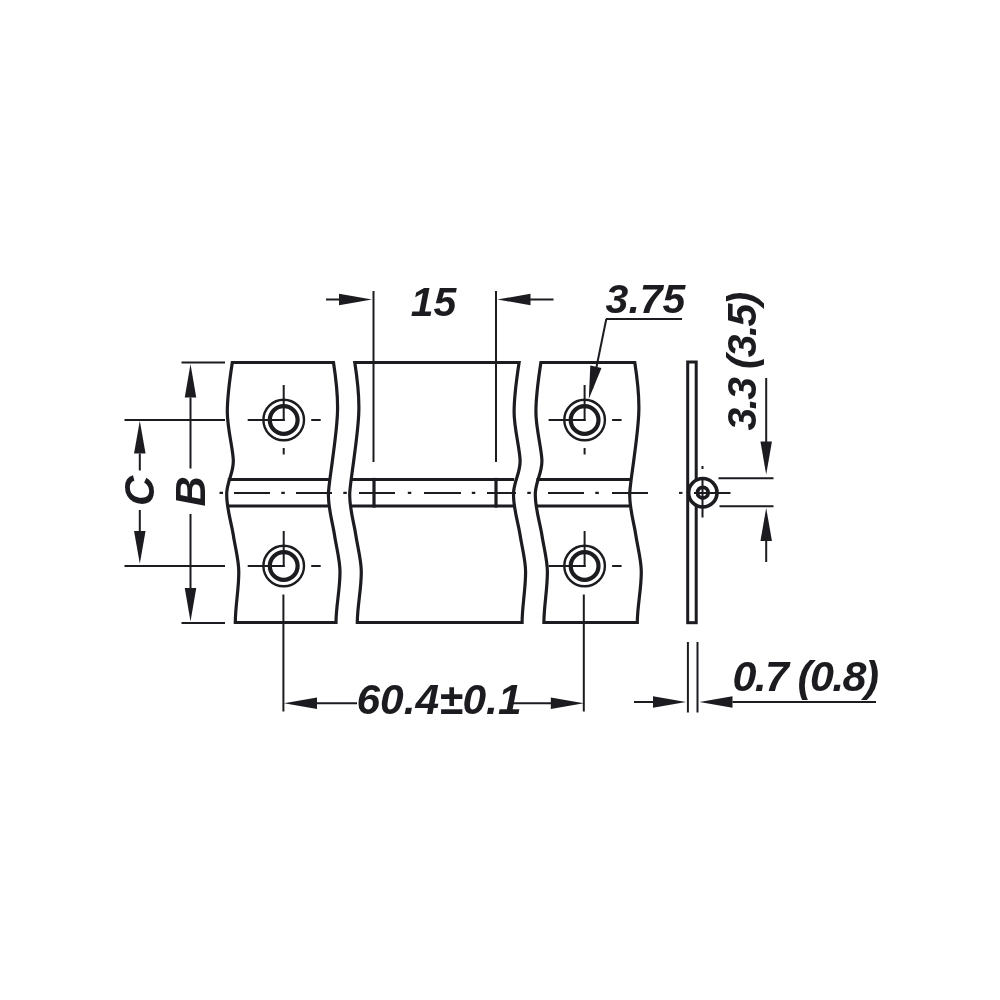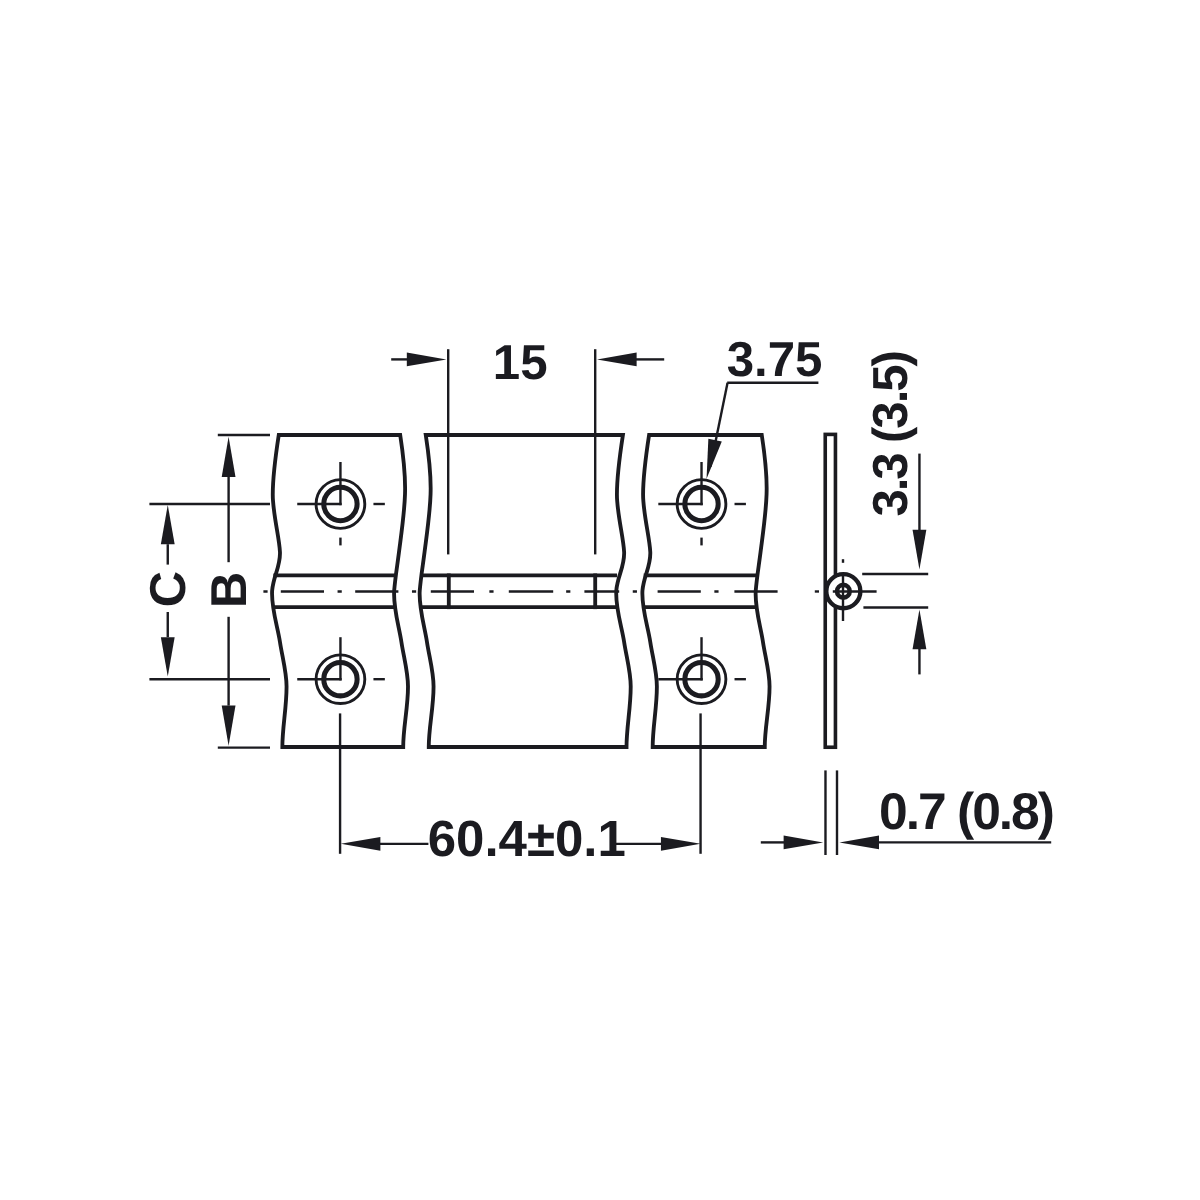--- a/index.html
+++ b/index.html
@@ -1,16 +1,16 @@
 <!DOCTYPE html>
 <html><head>
 <meta charset="utf-8">
 <style>
 html,body{margin:0;padding:0;background:#ffffff;}
-#canvas{width:1000px;height:1000px;position:relative;}
+#canvas{width:1000px;height:1000px;position:relative;font-style:italic;}
 text{font-family:"Liberation Sans",sans-serif;font-weight:bold;fill:#1b1b20;}
 </style>
 </head>
 <body>
 <div id="canvas">
 <svg width="1000" height="1000" viewBox="0 0 1000 1000">
 
 <rect x="0" y="0" width="1000" height="1000" fill="#ffffff"></rect>
 
 <g stroke="#1b1b20" fill="none">

